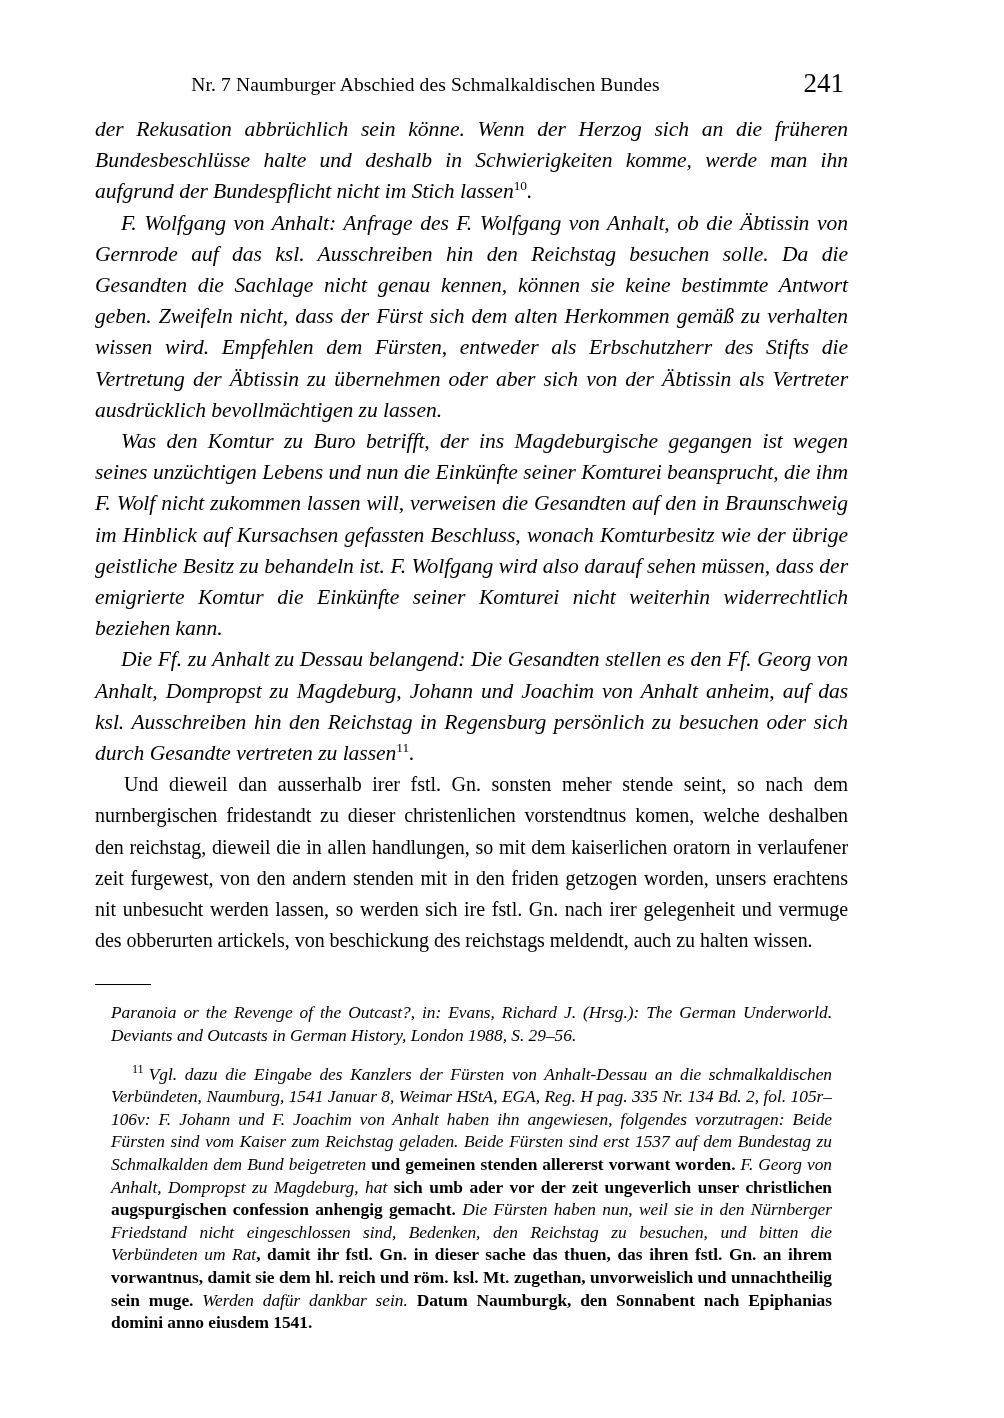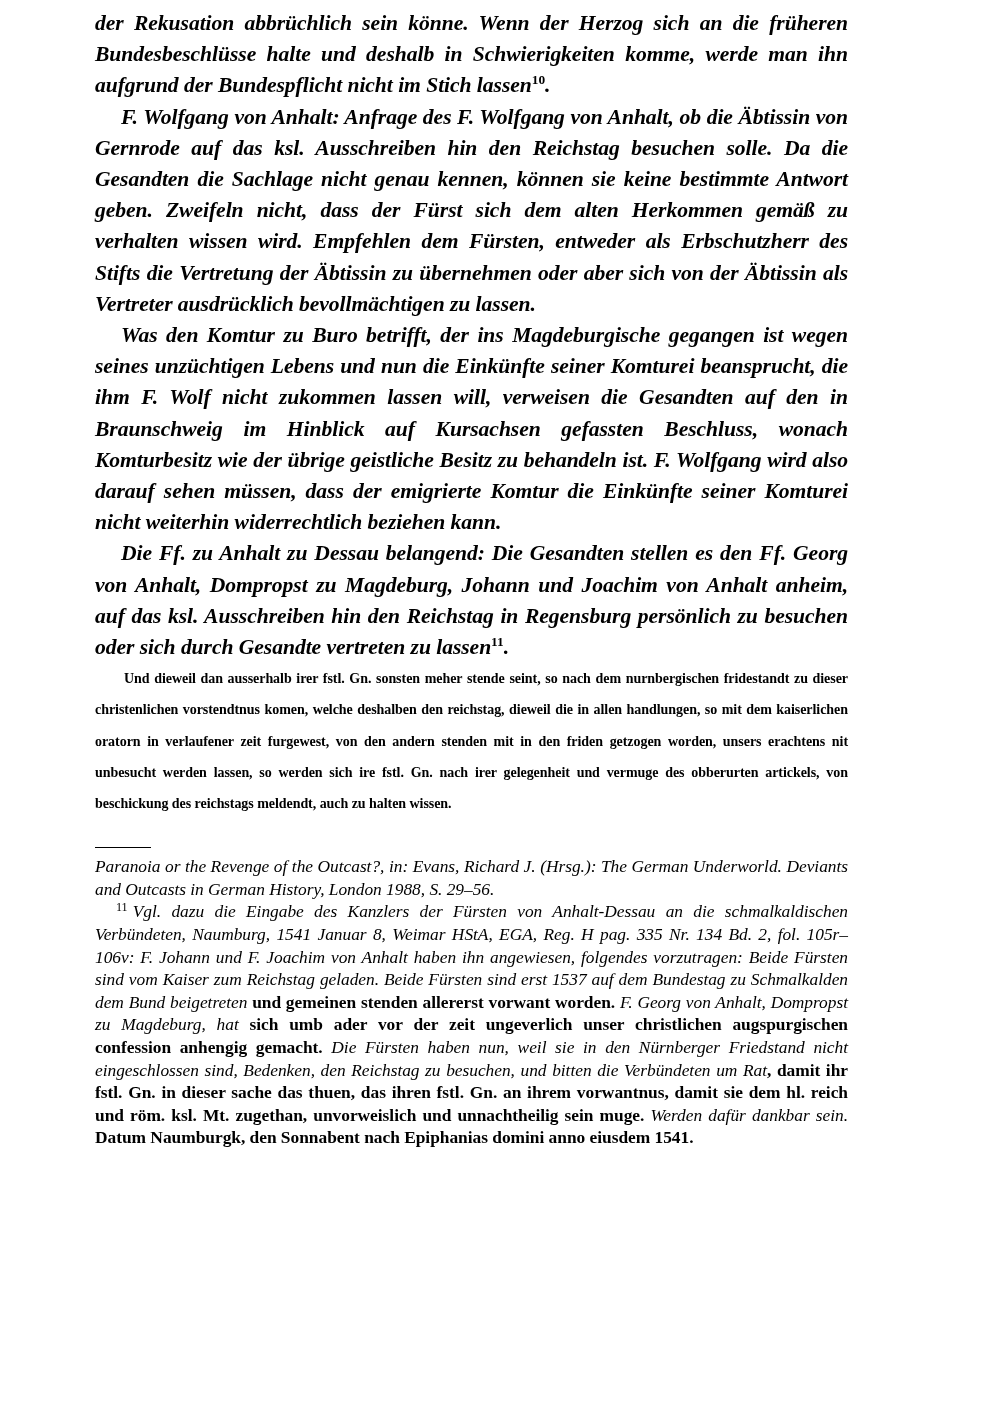--- a/index.html
+++ b/index.html
@@ -46,40 +46,39 @@
   .runhead-folio {
     position: absolute;
     right: 4px;
     top: -6px;
     font-size: 27px;
     line-height: 30px;
   }
 
   
   .body-block {
-    margin-top: 8px;
-    font-weight: bold;
+    margin-top: 0;
   }
   p {
     margin: 0;
     text-align: justify;
     text-justify: inter-word;
   }
   p.it {
     font-style: italic;
     font-size: 21.6px;
     line-height: 31.2px;
     letter-spacing: -0.05px;
   }
   p.it.cont { text-indent: 0; }
   p.it.indent { text-indent: 26px; }
 
   p.roman {
     font-style: normal;
-    font-size: 14px;
+    font-size: 20px;
     line-height: 31.2px;
     text-indent: 29px;
     letter-spacing: -0.05px;
   }
 
   sup {
     font-size: 0.62em;
     vertical-align: 0.62em;
     line-height: 0;
     font-style: normal;
@@ -98,40 +97,44 @@
   .fn-rule {
     width: 56px;
     height: 1px;
     background: #000000;
     margin: 0 0 7px 0;
   }
   .fn {
     font-size: 17.4px;
     line-height: 22.6px;
     text-align: justify;
-    margin: 0;
+    margin: 16px;
     font-style: italic;
     letter-spacing: -0.03px;
   }
   .fn.hang { text-indent: 0; }
   .fn.numbered { text-indent: 21px; }
   .fn-num {
     font-style: normal;
     font-size: 0.70em;
     vertical-align: 0.55em;
     line-height: 0;
     padding-right: 5px;
   }
 </style>
 </head>
 <body>
 
 <div class="page">
   <div class="content">
 
+    <div class="runhead">
+      <div class="runhead-title">Nr. 7 Naumburger Abschied des Schmalkaldischen Bundes</div>
+      <div class="runhead-folio">241</div>
+    </div>
 
     <div class="body-block">
 
       <p class="it cont"><span>der Rekusation abbrüchlich sein könne. Wenn der Herzog sich an die früheren Bundesbeschlüsse halte und deshalb in Schwierigkeiten komme, werde man ihn aufgrund der Bundespflicht nicht im Stich lassen</span><sup>10</sup><span>.</span></p>
 
       <p class="it indent"><span>F. Wolfgang von Anhalt: Anfrage des F. Wolfgang von Anhalt, ob die Äbtissin von Gernrode auf das ksl. Ausschreiben hin den Reichstag besuchen solle. Da die Gesandten die Sachlage nicht genau kennen, können sie keine bestimmte Antwort geben. Zweifeln nicht, dass der Fürst sich dem alten Herkommen gemäß zu verhalten wissen wird. Empfehlen dem Fürsten, entweder als Erbschutzherr des Stifts die Vertretung der Äbtissin zu übernehmen oder aber sich von der Äbtissin als Vertreter ausdrücklich bevollmächtigen zu lassen.</span></p>
 
       <p class="it indent"><span>Was den Komtur zu Buro betrifft, der ins Magdeburgische gegangen ist wegen seines unzüchtigen Lebens und nun die Einkünfte seiner Komturei beansprucht, die ihm F. Wolf nicht zukommen lassen will, verweisen die Gesandten auf den in Braunschweig im Hinblick auf Kursachsen gefassten Beschluss, wonach Komturbesitz wie der übrige geistliche Besitz zu behandeln ist. F. Wolfgang wird also darauf sehen müssen, dass der emigrierte Komtur die Einkünfte seiner Komturei nicht weiterhin widerrechtlich beziehen kann.</span></p>
 
       <p class="it indent"><span>Die Ff. zu Anhalt zu Dessau belangend: Die Gesandten stellen es den Ff. Georg von Anhalt, Dompropst zu Magdeburg, Johann und Joachim von Anhalt anheim, auf das ksl. Ausschreiben hin den Reichstag in Regensburg persönlich zu besuchen oder sich durch Gesandte vertreten zu lassen</span><sup>11</sup><span>.</span></p>

